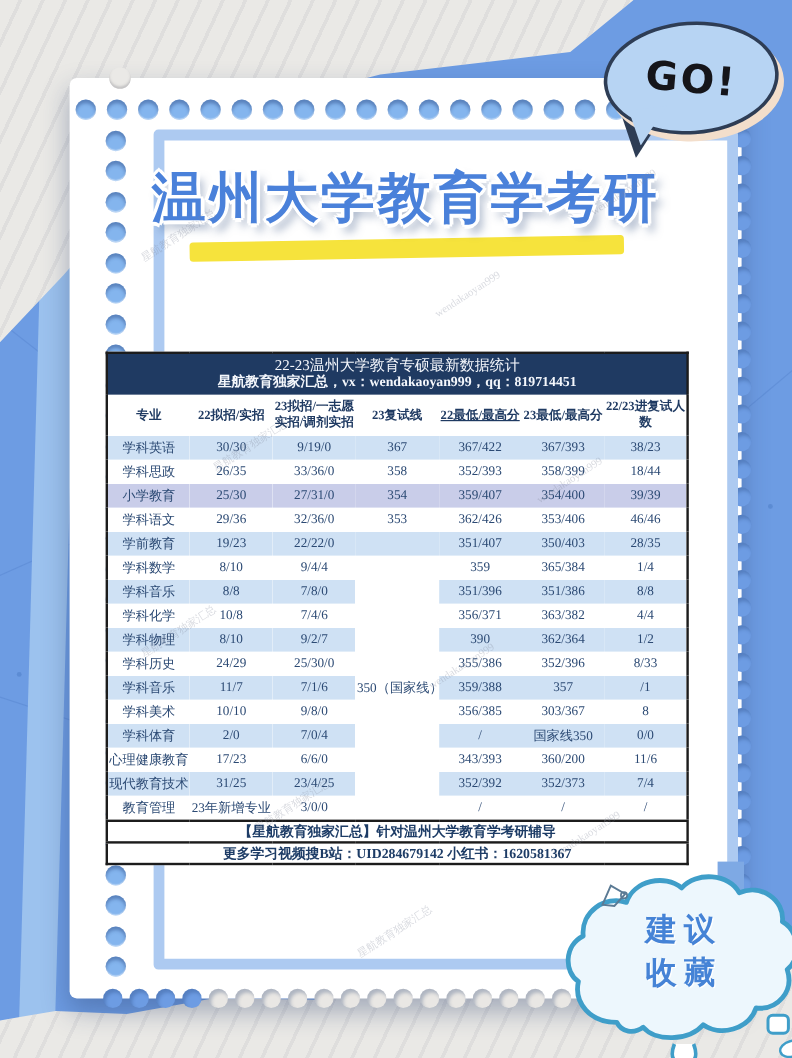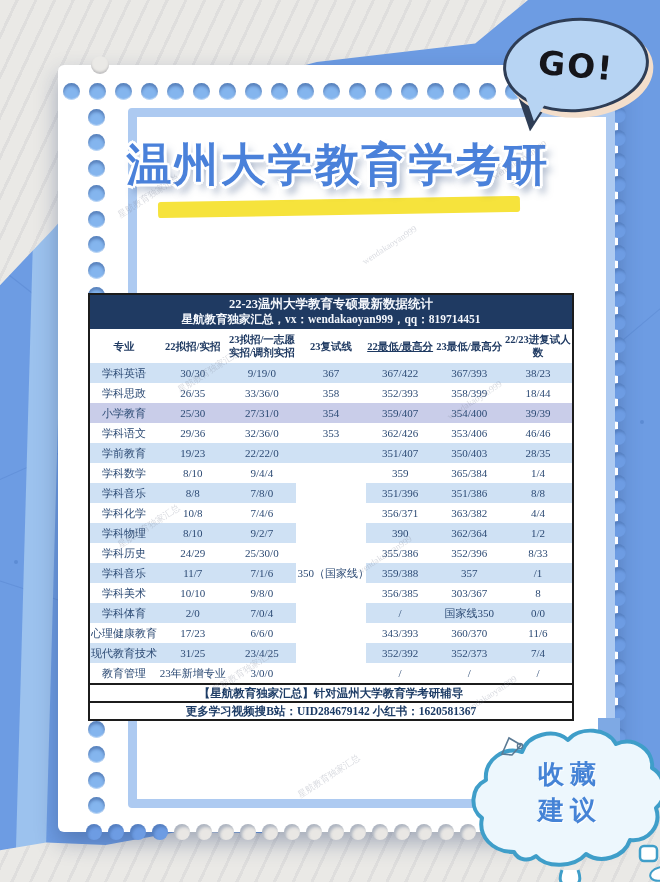--- a/index.html
+++ b/index.html
@@ -44,21 +44,21 @@
                   -2px -2px 0 #fff,2px -2px 0 #fff,-2px 2px 0 #fff,2px 2px 0 #fff,
                   5px 7px 7px rgba(70,95,140,.5);}
   .title-highlight{position:absolute;left:100px;top:62px;width:362px;height:16px;
       background:#f6e33c;border-radius:3px;transform:rotate(-1deg);z-index:1;}
 
   
   .data-table{position:absolute;left:30px;top:228px;width:486px;z-index:2;
       border-collapse:collapse;background:#fff;border:2px solid #1c1c1c;
       font-family:"Liberation Serif",serif;color:#2c4a74;table-layout:fixed;}
   .band-cell{background:#1f3a62;color:#f4f7fc;text-align:center;padding:2px 0 3px;}
-  .band-l1{font-size:12.5px;font-weight:bold;line-height:15px;}
+  .band-l1{font-size:12.5px;font-weight:normal;line-height:15px;}
   .band-l2{font-size:11.5px;line-height:14px;}
   .col-head th{background:#fff;color:#1f3a62;font-size:10.5px;font-weight:bold;
       line-height:1.25;padding:4px 1px;text-align:center;vertical-align:middle;}
   .data-table td{height:20px;text-align:center;font-size:11px;padding:0 1px;
       vertical-align:middle;overflow:hidden;white-space:nowrap;}
   tr.r-blue{background:#cfe1f4;}
   tr.r-white{background:#ffffff;}
   tr.r-lav{background:#c9cde9;}
   td.merged-line{background:#ffffff;font-size:11px;}
   .foot-row td{border-top:2px solid #1c1c1c;height:16px;font-weight:bold;
@@ -239,21 +239,21 @@
             <td>7/0/4</td>
             <td>/</td>
             <td>国家线350</td>
             <td>0/0</td>
           </tr>
           <tr class="r-white">
             <td>心理健康教育</td>
             <td>17/23</td>
             <td>6/6/0</td>
             <td>343/393</td>
-            <td>360/370</td>
+            <td>360/200</td>
             <td>11/6</td>
           </tr>
           <tr class="r-blue">
             <td>现代教育技术</td>
             <td>31/25</td>
             <td>23/4/25</td>
             <td>352/392</td>
             <td>352/373</td>
             <td>7/4</td>
           </tr>
@@ -410,18 +410,18 @@
                C204,52 206,74 194,84 C200,102 186,118 168,116 C162,134 138,140 124,130
                C112,144 84,144 74,132 C66,138 56,136 52,128 Z" fill="#edf7fd" stroke="#3f9ec9" stroke-width="4" stroke-linejoin="round"></path>
       <path d="M100,146 q-6,16 8,16 q14,0 8,-16" fill="#ffffff" stroke="#3f9ec9" stroke-width="3"></path>
       <rect x="178" y="122" width="17" height="15" rx="4" fill="#ffffff" stroke="#3f9ec9" stroke-width="2.5"></rect>
       <ellipse cx="198" cy="150" rx="10" ry="6.5" fill="#ffffff" stroke="#3f9ec9" stroke-width="2" transform="rotate(-15 198 150)"></ellipse>
       <circle cx="214" cy="156" r="3" fill="#ffffff" stroke="#3f9ec9" stroke-width="1.5"></circle>
       <path d="M40,30 l7,-16 l12,7 l-9,10 Z" fill="none" stroke="#5b7a94" stroke-width="1.6"></path>
       <circle cx="58" cy="22" r="2.6" fill="none" stroke="#5b7a94" stroke-width="1.4"></circle>
     </svg>
     <div class="cloud-text">
+      <div>建议</div>
       <div>收藏</div>
-      <div>建议</div>
     </div>
   </div>
 
 </div>
 
 </body></html>

